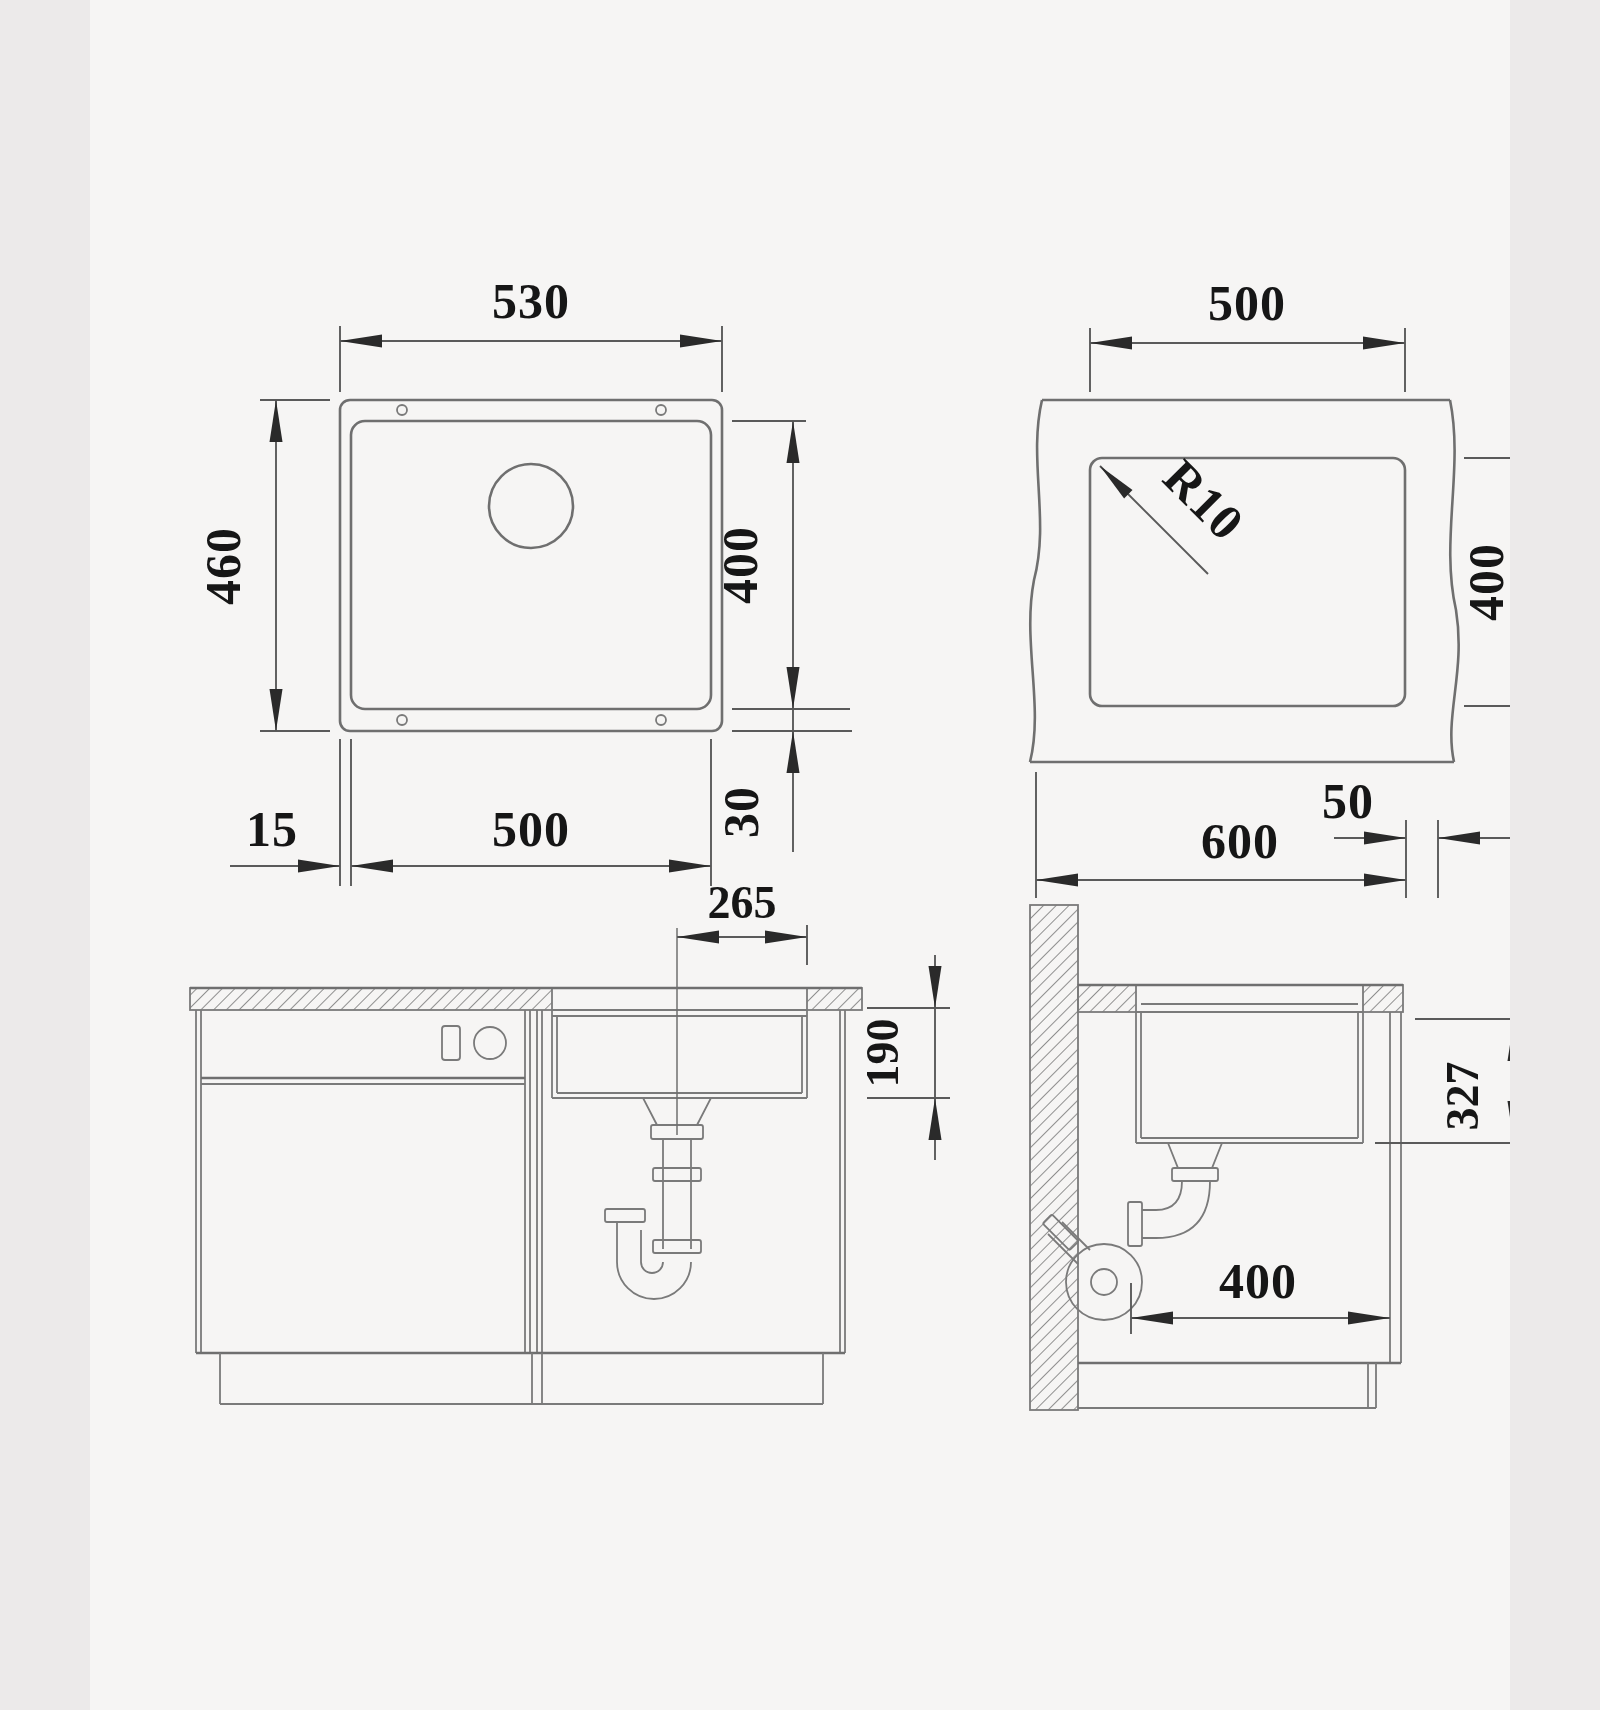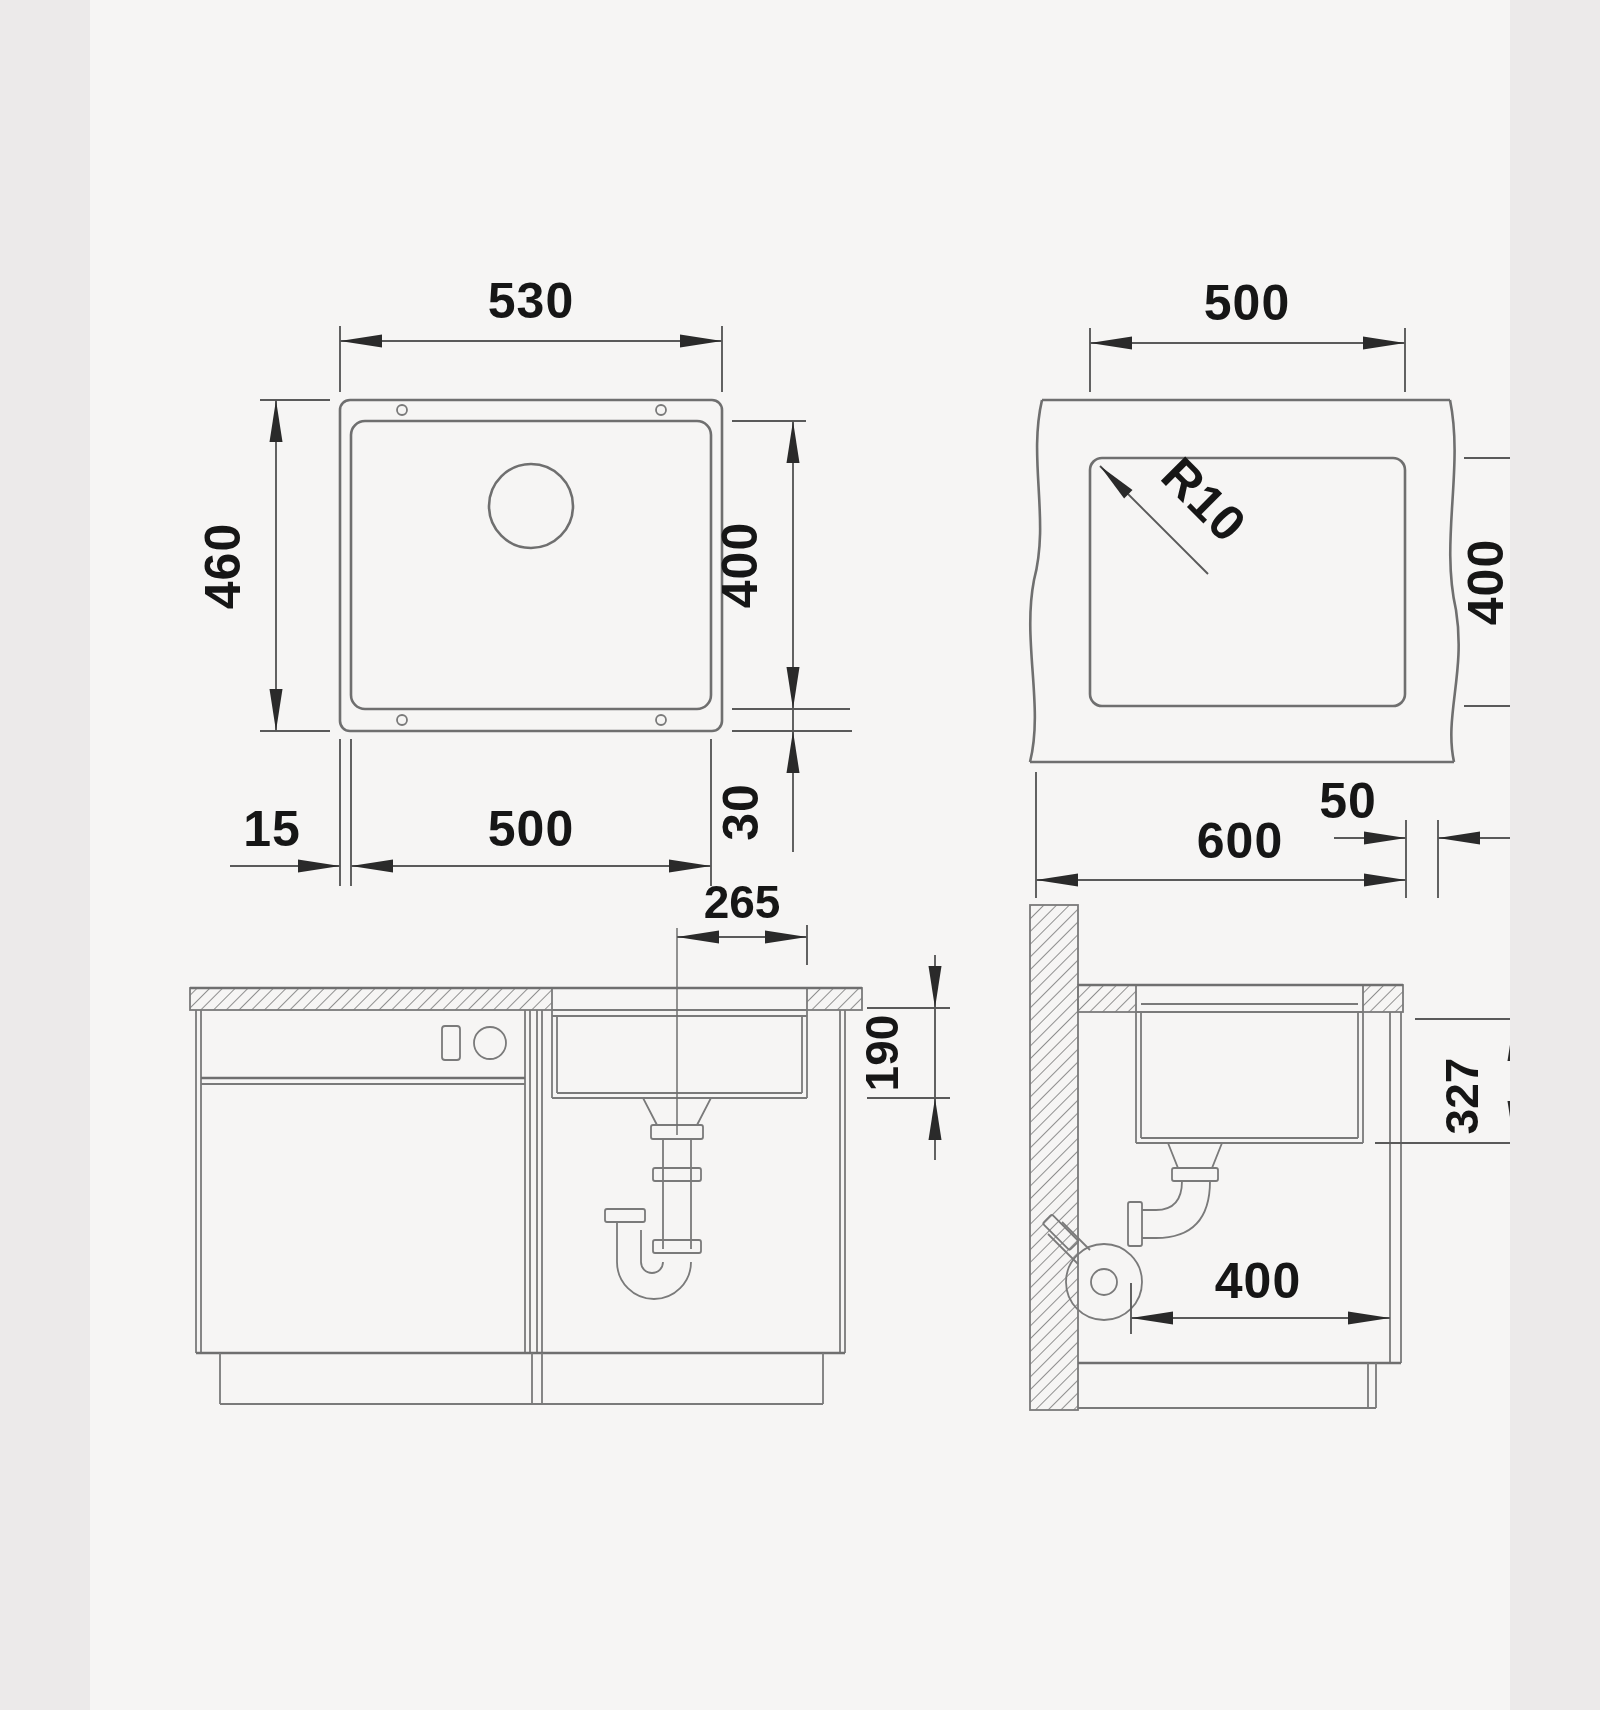--- a/index.html
+++ b/index.html
@@ -1,19 +1,19 @@
 <!DOCTYPE html>
 <html><head>
 <meta charset="utf-8">
 <style>
   html,body{margin:0;padding:0;background:#eceaea;}
   .sheet{
     position:relative;width:1420px;height:1710px;margin:0 auto;
     background:#f6f5f4;overflow:hidden;
-    font-family:Liberation Sans, sans-serif;
+    font-family:Liberation Serif, serif;
   }
   svg{position:absolute;left:0;top:0;}
   .obj{stroke:#6f6f6f;stroke-width:2.6;fill:none;}
   .objthin{stroke:#7a7a7a;stroke-width:1.8;fill:none;}
   .dim{stroke:#5a5a5a;stroke-width:1.9;fill:none;}
   .cl{stroke:#6f6f6f;stroke-width:1.5;fill:none;}
   .ah{fill:#2a2a2a;stroke:none;}
   text.dimtxt{fill:#161616;font-weight:700;font-size:50px;letter-spacing:1px;}
   text.dimtxt-sm{fill:#161616;font-weight:700;font-size:46px;}
 </style>

